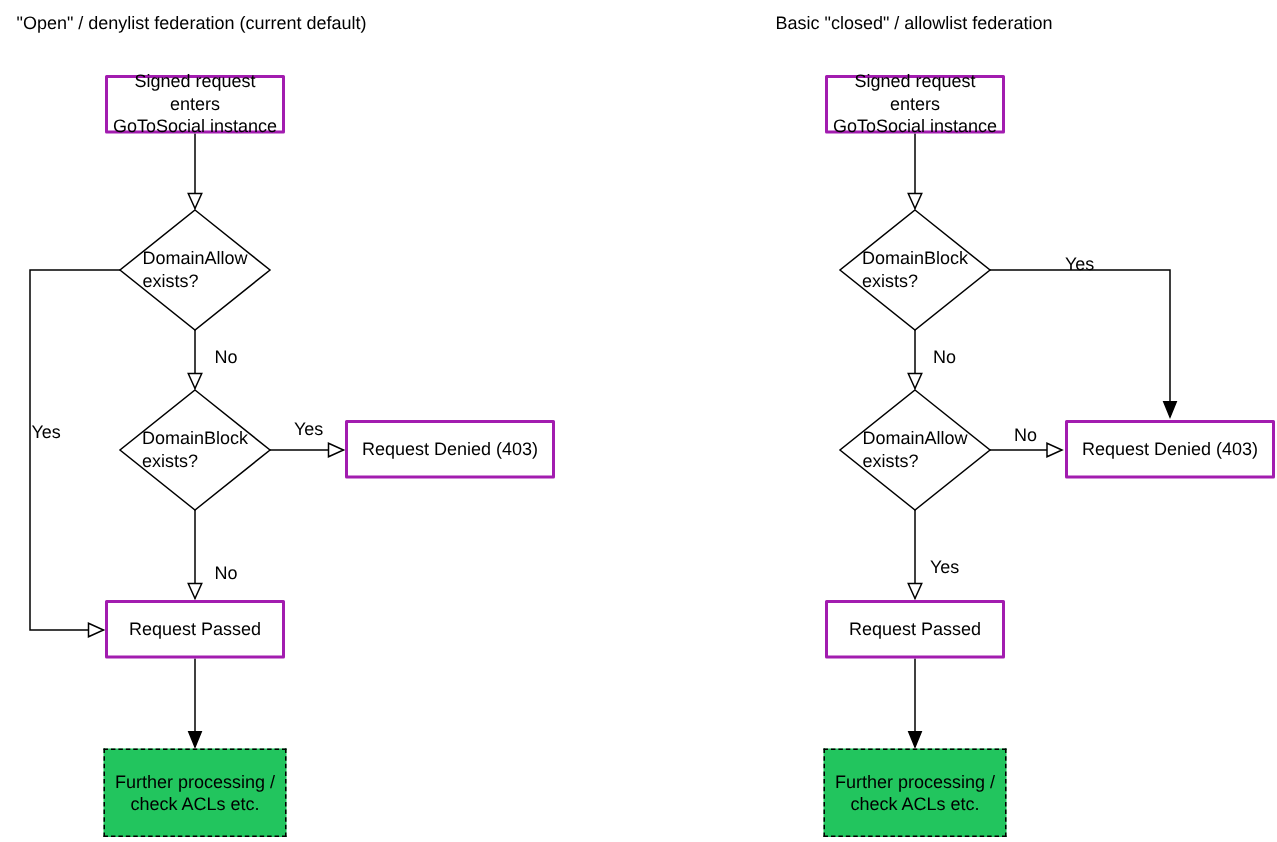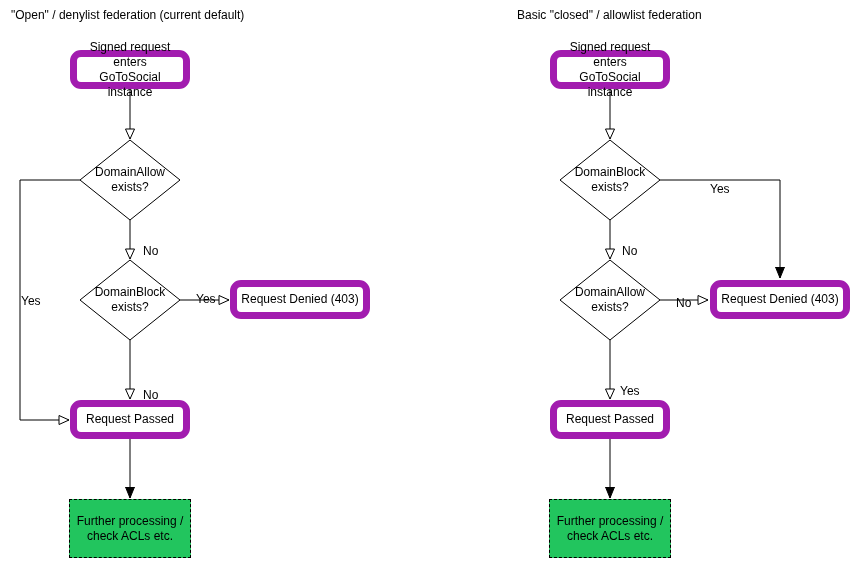--- a/index.html
+++ b/index.html
@@ -24,42 +24,41 @@
     display: flex;
     align-items: center;
     justify-content: center;
     text-align: center;
     white-space: pre-line;
     line-height: 15px;
     box-sizing: border-box;
   }
   .rbox {
     background: #ffffff;
-    border: 7px solid #a21caf;
-    border-radius: 11px;
+    border: 2px solid #a21caf;
+    border-radius: 1px;
   }
   .dashed {
     background: #22c55e;
     border: 1px dashed #000000;
   }
   .dlabel {
     position: absolute;
     display: flex;
     align-items: center;
     justify-content: center;
-    text-align: center;
+    text-align: left;
     white-space: pre-line;
     line-height: 15px;
     pointer-events: none;
   }
   .elabel {
     position: absolute;
     line-height: 15px;
     white-space: nowrap;
-    margin-top: 13px;
   }
   .conn { stroke: #000000; stroke-width: 1; fill: none; }
   .diamond { stroke: #000000; stroke-width: 1; fill: #ffffff; }
 </style>
 </head>
 <body>
 
 <div class="canvas">
 
   <svg class="layer" width="851" height="561" viewBox="0 0 851 561">

